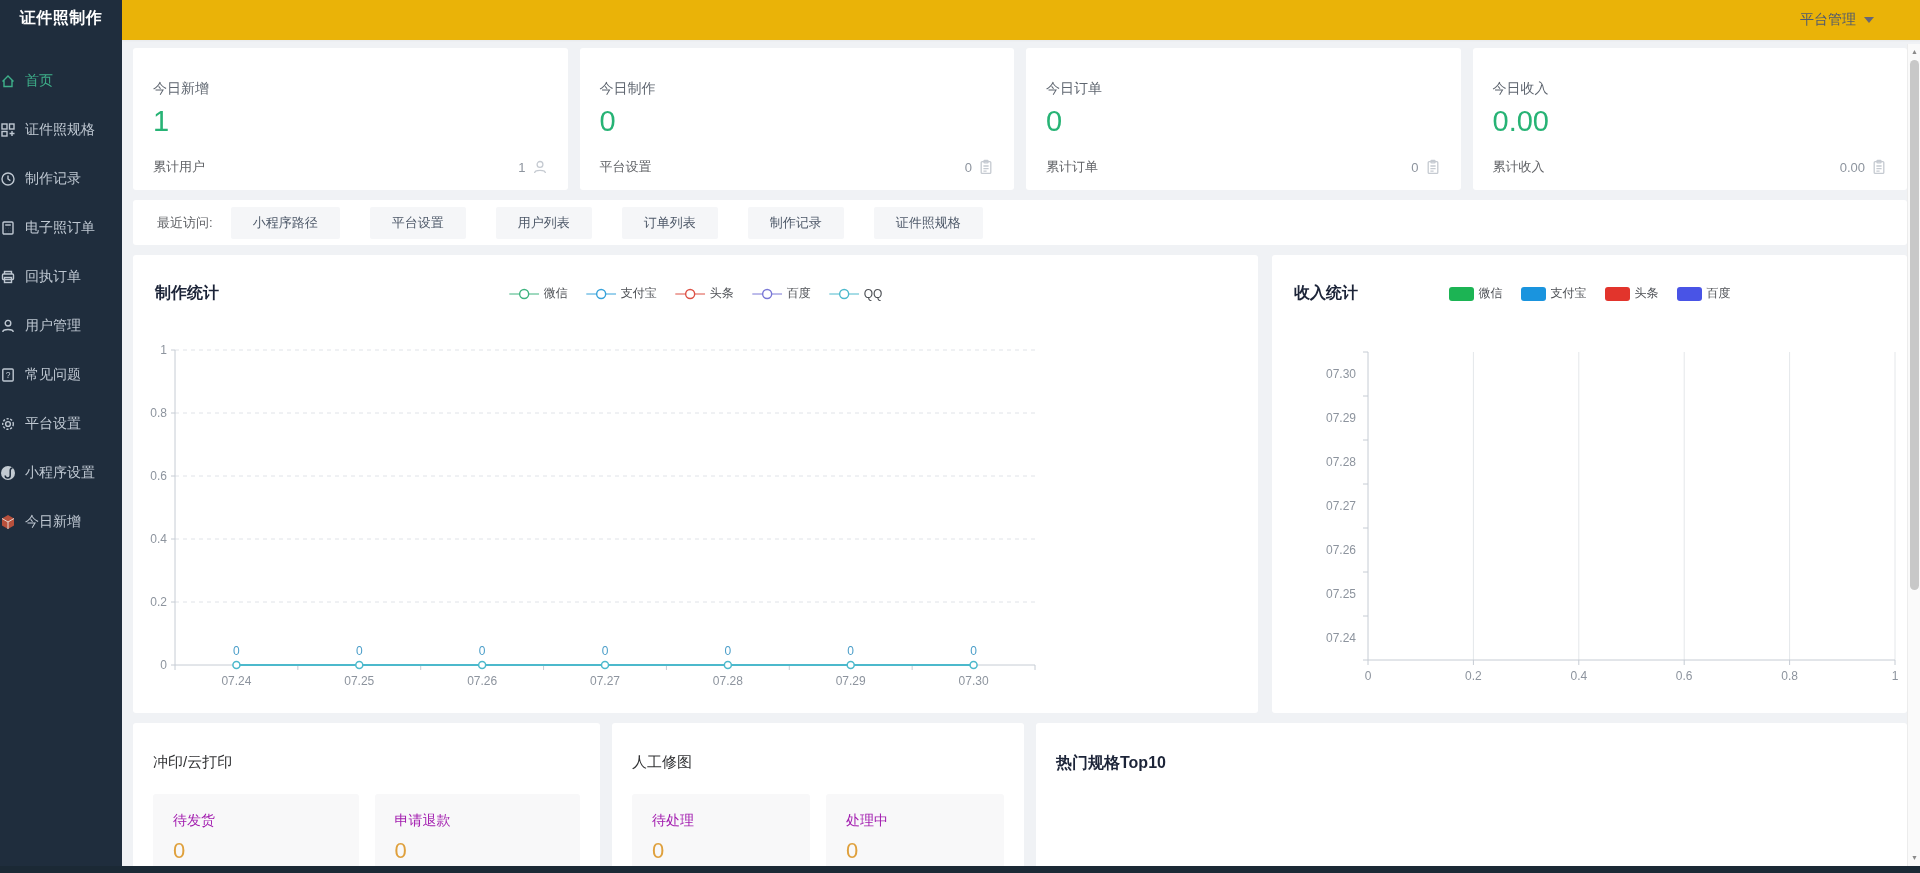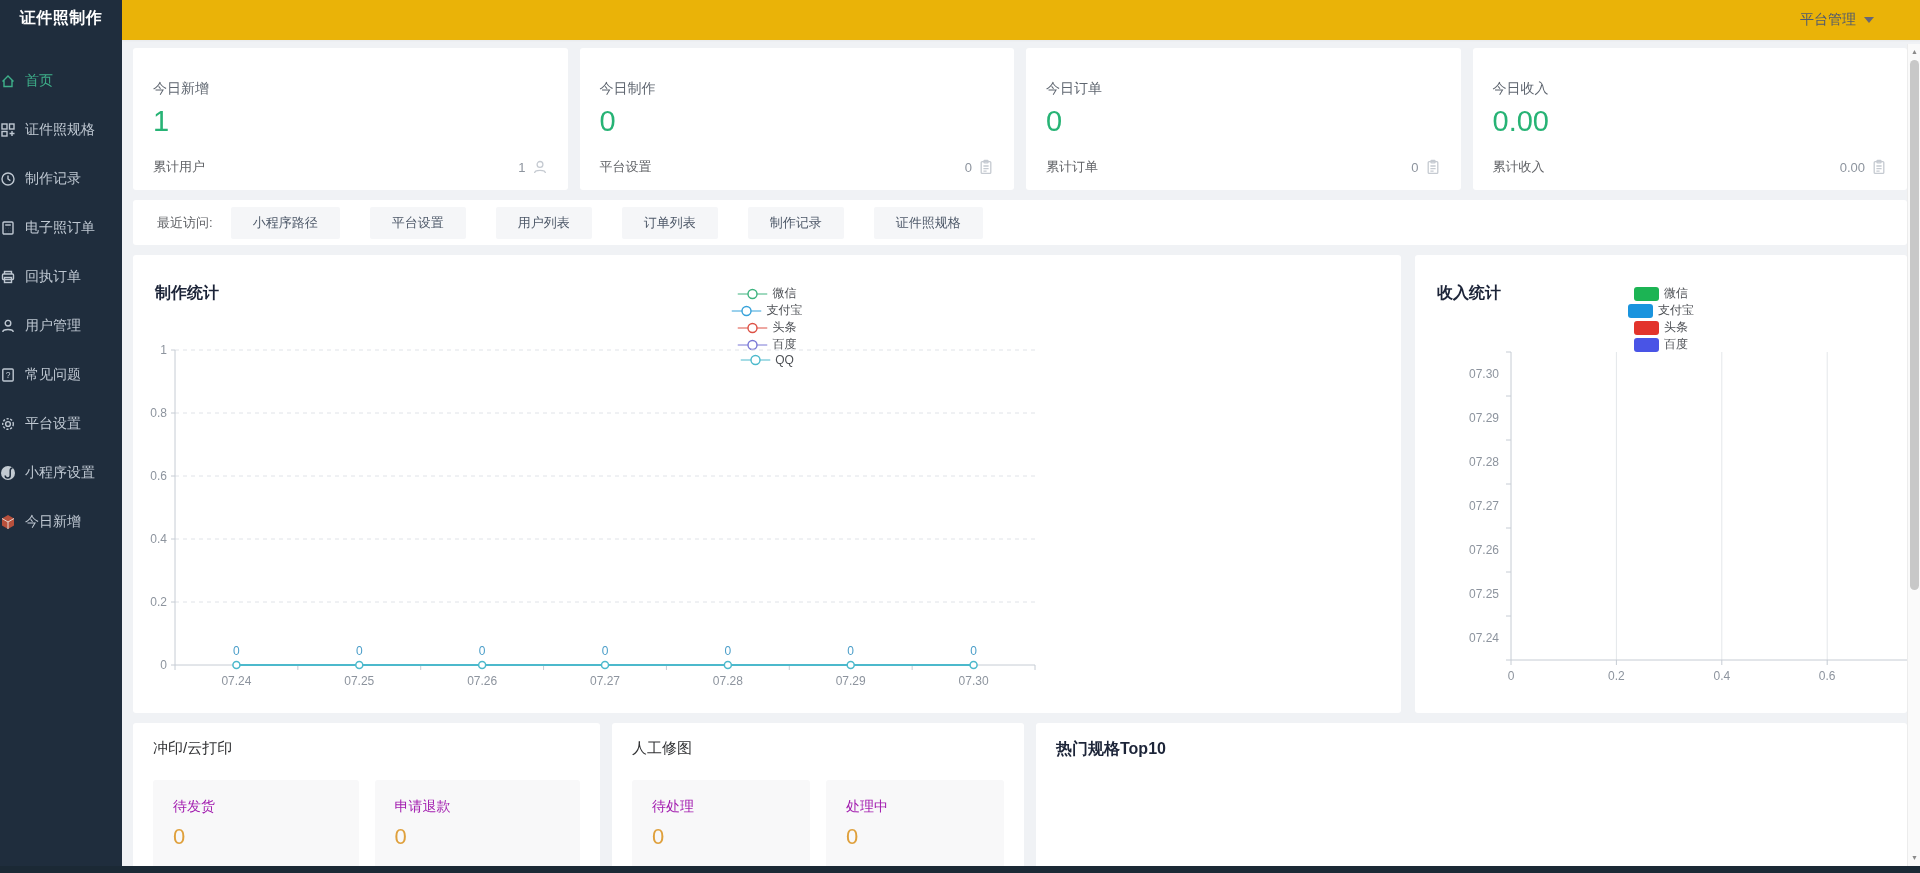--- a/index.html
+++ b/index.html
@@ -30,32 +30,32 @@
   .stat-footer .sf-right svg { margin-left:6px; }
 
   
   .recent-row { position:absolute; left:133px; top:200px; width:1774px; height:45px; background:#fff; border-radius:3px; display:flex; align-items:center; padding:0 24px; }
   .recent-label { font-size:13px; color:#606266; margin-right:18px; }
   .recent-btn { background:#f5f6f8; border:none; border-radius:2px; font-size:13px; color:#4e5969; padding:7px 22px; margin-right:30px; cursor:pointer; font-family:inherit; }
 
   
   .charts-row { position:absolute; left:133px; top:255px; width:1774px; height:458px; display:flex; gap:14px; }
   .chart-card { background:#fff; border-radius:3px; position:relative; }
-  .chart-card.left { width:1268px; }
+  .chart-card.left { width:1125px; }
   .chart-card.right { flex:1; }
   .chart-title { position:absolute; left:22px; top:28px; font-size:16px; font-weight:bold; color:#1c2438; }
-  .chart-legend { position:absolute; top:30px; left:50%; transform:translateX(-50%); display:flex; align-items:center; white-space:nowrap;flex-direction:column; }
+  .chart-legend { position:absolute; top:30px; left:50%; transform:translateX(-50%); display:flex; align-items:center; white-space:nowrap; }
   .legend-item { display:flex; align-items:center; margin:0 9px; font-size:12px; color:#4e5156; cursor:pointer; }
   .legend-item .swatch { width:25px; height:14px; border-radius:3px; margin-right:5px; }
   .legend-item svg { margin-right:5px; }
   .chart-svg { position:absolute; left:0; top:70px; }
 
   
   .bottom-row { position:absolute; left:133px; top:723px; width:1774px; height:150px; display:flex; gap:12px; }
-  .bottom-card { background:#fff; border-radius:3px; padding:16px 20px 20px; }
+  .bottom-card { background:#fff; border-radius:3px; padding:30px 20px 20px; }
   .bottom-card.c1 { width:467px; }
   .bottom-card.c2 { width:412px; }
   .bottom-card.c3 { flex:1; }
   .bottom-card-title { font-size:15px; color:#303133; }
   .bottom-card-title.bold { font-weight:bold; font-size:16px; color:#1c2438; }
   .substat-row { display:flex; gap:16px; margin-top:22px; }
   .substat { flex:1; background:#f8f8f9; border-radius:3px; padding:18px 20px 26px; }
   .substat-label { font-size:14px; color:#a21caf; }
   .substat-value { font-size:22px; color:#dfa03c; margin-top:8px; }
 

